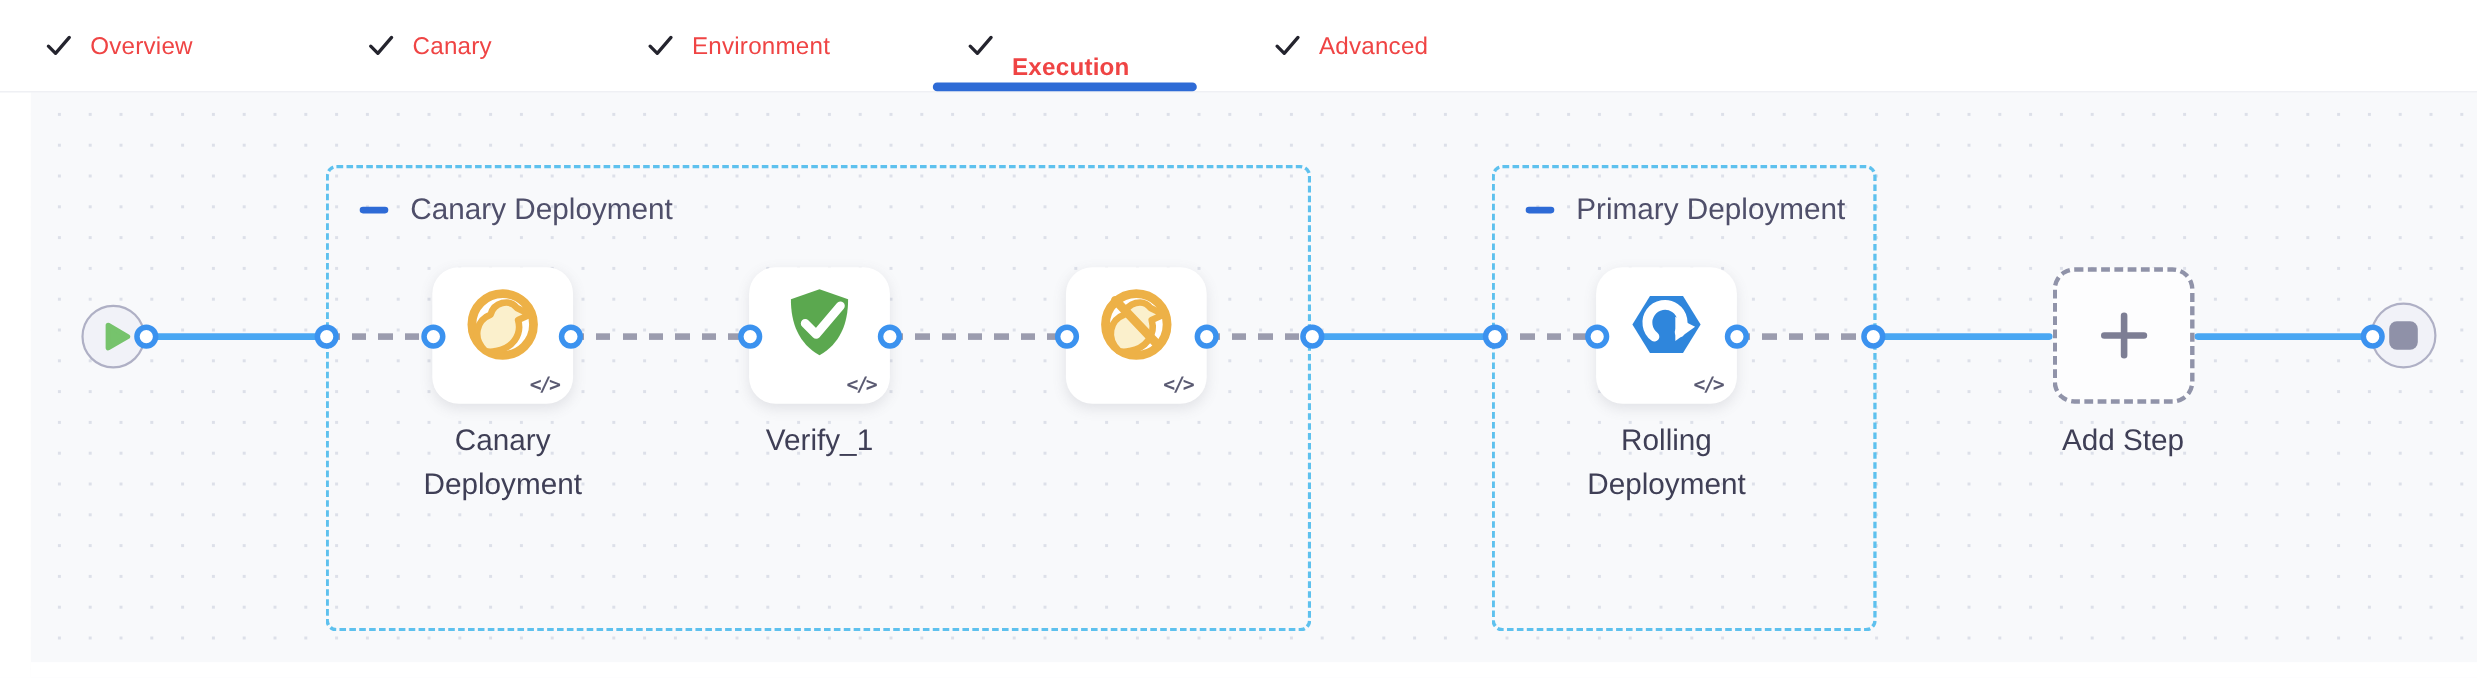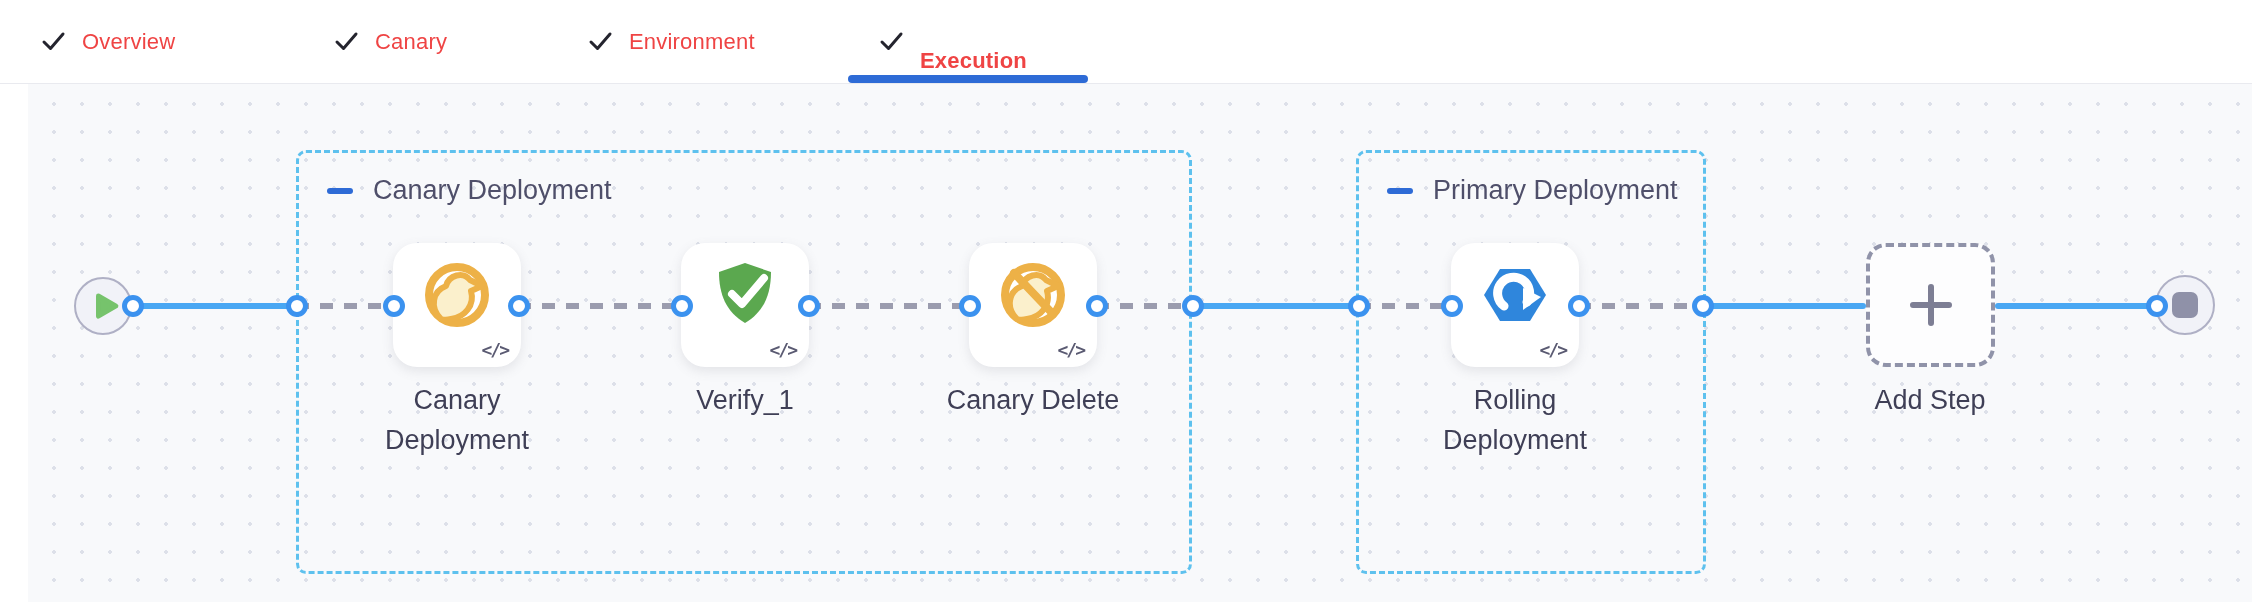--- a/index.html
+++ b/index.html
@@ -84,20 +84,26 @@
     <svg class="check" viewBox="0 0 27 27">
         <path d="M4 14 L10.5 20.5 L23 6" stroke="#24242e" stroke-width="3" fill="none" stroke-linecap="round" stroke-linejoin="round"></path>
       </svg>
     <span class="tab-label">Environment</span>
   </div>
   <div class="tab active" style="left:878px">
     <svg class="check" viewBox="0 0 27 27">
         <path d="M4 14 L10.5 20.5 L23 6" stroke="#24242e" stroke-width="3" fill="none" stroke-linecap="round" stroke-linejoin="round"></path>
       </svg>
     <span class="tab-label">Execution</span>
+  </div>
+  <div class="tab" style="left:1157px">
+    <svg class="check" viewBox="0 0 27 27">
+        <path d="M4 14 L10.5 20.5 L23 6" stroke="#24242e" stroke-width="3" fill="none" stroke-linecap="round" stroke-linejoin="round"></path>
+      </svg>
+    <span class="tab-label">Advanced</span>
   </div>
   <div class="tab-underline"></div>
 </div>
 
 <div class="canvas">
 
   <div class="group" style="left:268px; width:896px;">
     <div class="group-header">
       <span class="minus-icon"></span>
       <span class="group-label">Canary Deployment</span>
@@ -164,21 +170,20 @@
   <div class="step-label" style="left:617px; width:200px;">Verify_1</div>
 
   <div class="step-card" style="left:941px;">
     <svg class="step-icon" viewBox="0 0 76 76">
       <circle cx="38" cy="38" r="28" fill="none" stroke="#edb147" stroke-width="8"></circle>
       <path d="M22 62 C10 50 14 34 27 29 C30 18 44 14 51 23 L63 29 L52 34 C56 48 46 60 32 62 C28 63 25 63 22 62 Z" fill="#fbf0cc" stroke="#edb147" stroke-width="6" stroke-linejoin="round"></path>
       <line x1="19" y1="16" x2="58" y2="57" stroke="#edb147" stroke-width="8" stroke-linecap="round"></line>
     </svg>
     <span class="code-badge">&lt;/&gt;</span>
   </div>
-  <div class="step-label" style="left:885px; width:240px;">Canary Delete</div>
 
   <div class="step-card" style="left:1423px;">
     <svg class="step-icon" viewBox="0 0 76 76">
       <path d="M23 12 L53 12 L69 38 L53 64 L23 64 L7 38 Z" fill="#2f86dc"></path>
       <path d="M27 49 A16 16 0 1 1 50 45" fill="none" stroke="#ffffff" stroke-width="9" stroke-linecap="round"></path>
       <path d="M46 31 L64 40 L46 53 Z" fill="#ffffff"></path>
     </svg>
     <span class="code-badge">&lt;/&gt;</span>
   </div>
   <div class="step-label" style="left:1387px; width:200px;">Rolling Deployment</div>

